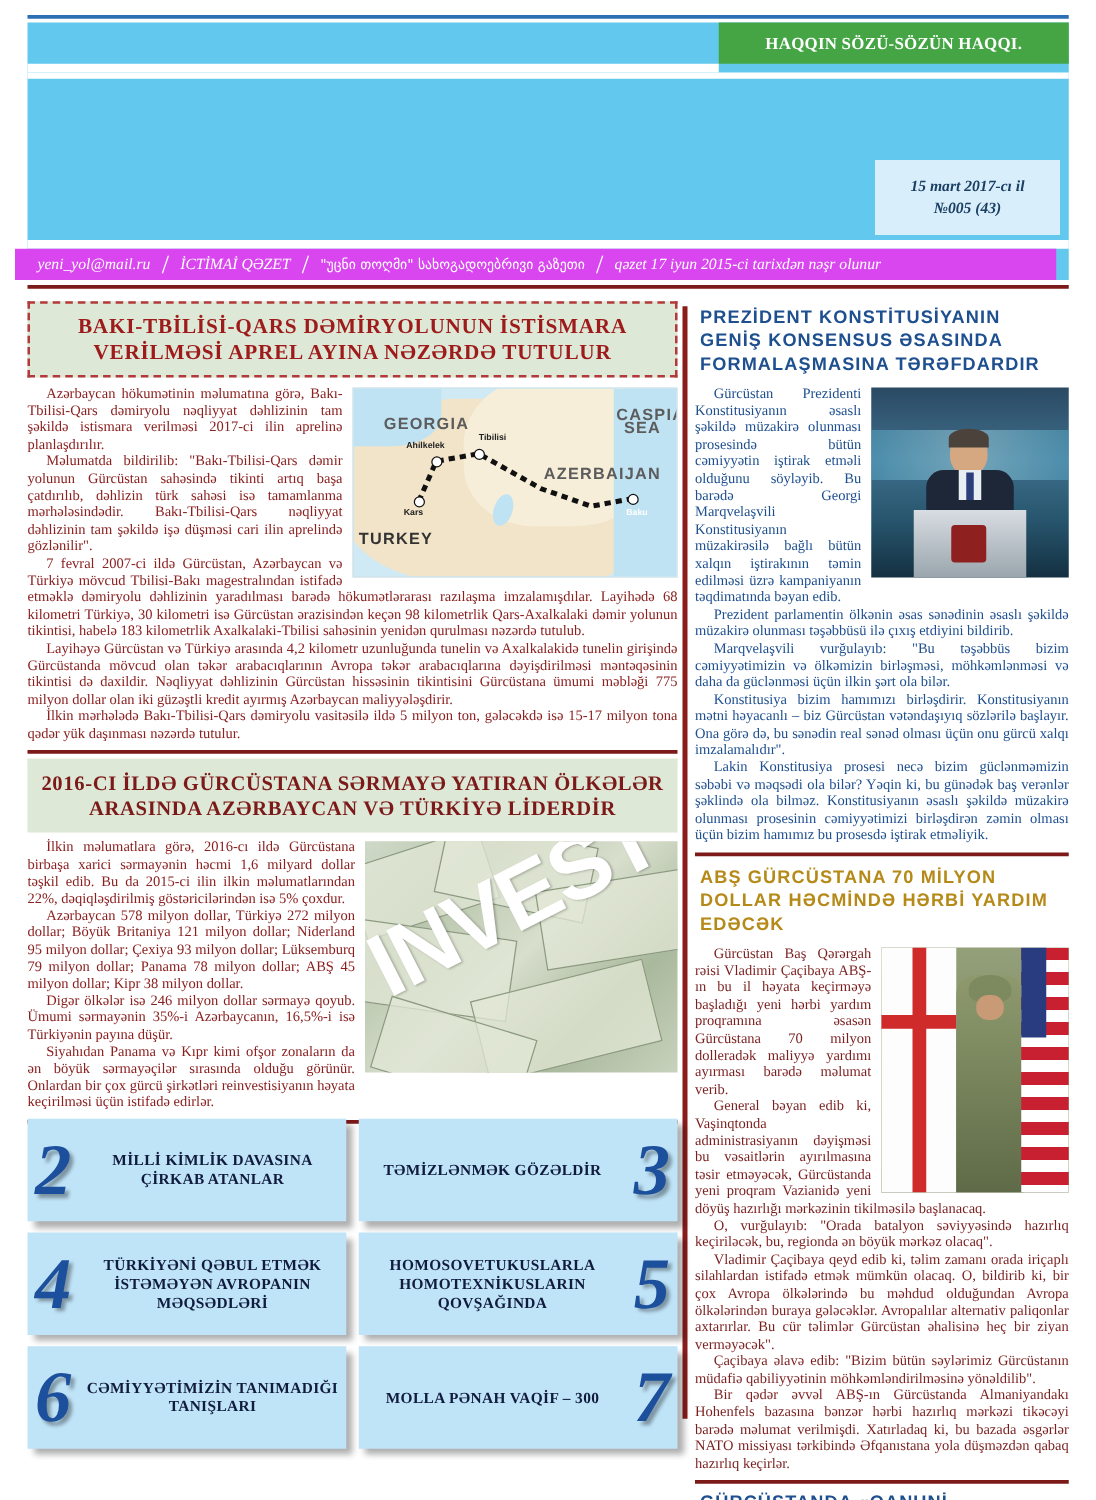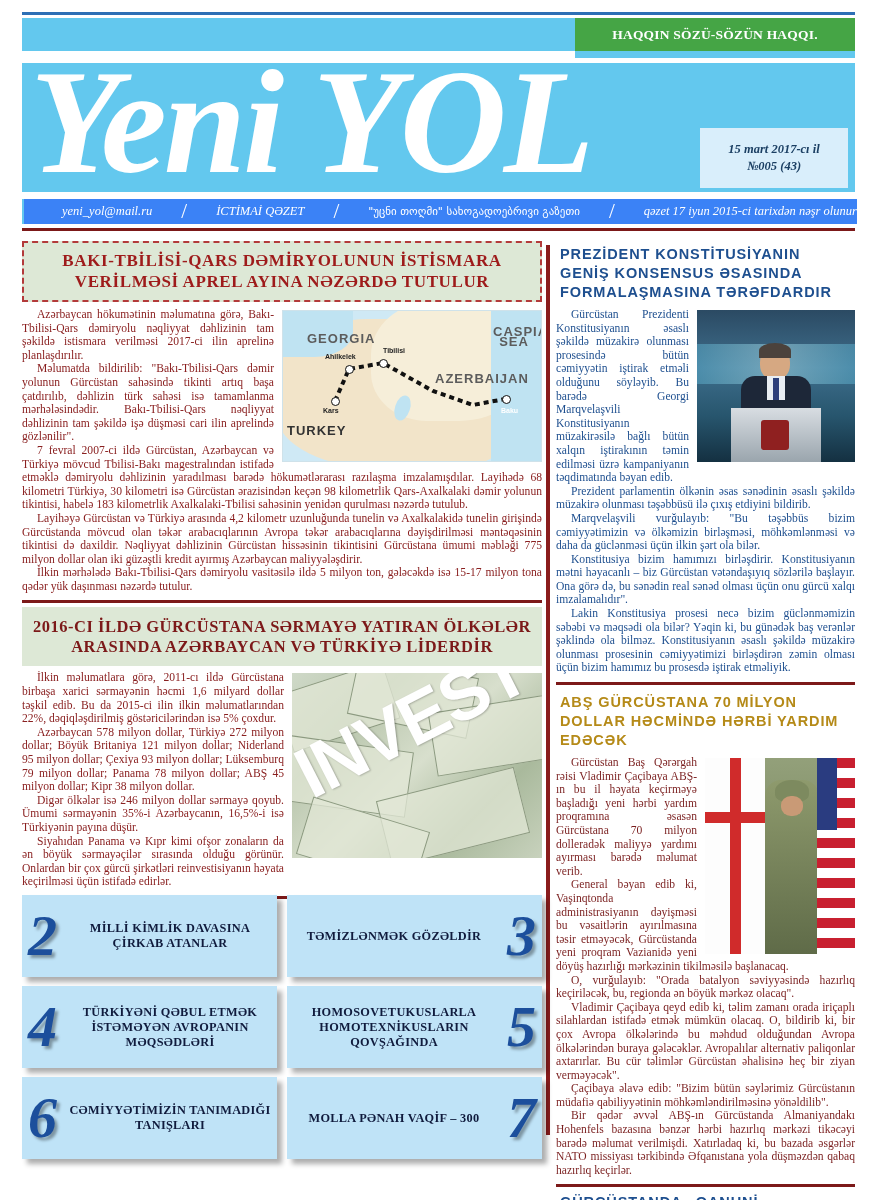--- a/index.html
+++ b/index.html
@@ -25,22 +25,22 @@
     color:#ffffff;font-family:"Liberation Serif", serif;
     font-size:148px;line-height:140px;font-weight:bold;font-style:italic;
     letter-spacing:-3px;white-space:nowrap;overflow:hidden;}
   .logo .yeni{font-style:italic;}
   .logo .yol{font-style:italic;}
   .datebox{position:absolute;left:700px;top:128px;width:148px;height:60px;
     background:#d9eefb;display:flex;flex-direction:column;align-items:center;
     justify-content:center;gap:2px;}
   .datebox div{font-style:italic;font-weight:bold;font-size:12.5px;color:#1b3f63;}
   .mh-whitegap3{position:absolute;left:22px;top:192px;width:833px;height:7px;background:#ffffff;}
-  .mh-strip{position:absolute;left:24px;top:199px;width:833px;height:25px;background:#3b82f6;
-    display:flex;align-items:center;justify-content:space-between;}
+  .mh-strip{position:absolute;left:12px;top:199px;width:833px;height:25px;background:#d946ef;
+    display:flex;align-items:center;}
   .mh-strip .cell{color:#ffffff;font-style:italic;font-size:12.5px;white-space:nowrap;
     display:flex;align-items:center;}
   .mh-strip .sep{color:#ffffff;font-size:21px;padding:0 9px;font-weight:300;}
   .mh-strip .geo{font-family:"DejaVu Sans", sans-serif;font-size:11px;font-style:normal;}
   .mh-rule-bot{position:absolute;left:22px;top:228px;width:833px;height:3px;background:#7c1919;}
 
   
   .body-wrap{position:absolute;left:0;top:241px;width:877px;height:959px;}
   .col-left{position:absolute;left:22px;top:0;width:520px;}
   .col-right{position:absolute;left:556px;top:0;width:299px;}
@@ -163,23 +163,20 @@
   <div class="masthead">
     <div class="mh-rule-top"></div>
     <div class="mh-band"></div>
 
     <div class="mh-green">
       <span>HAQQIN SÖZÜ-SÖZÜN HAQQI.</span>
     </div>
     <div class="mh-whitegap"></div>
     <div class="mh-whitegap2"></div>
 
-    <div class="logo">
-      <span class="yeni">Yeni </span><span class="yol">YOL</span>
-    </div>
 
     <div class="datebox">
       <div>15 mart 2017-cı il</div>
       <div>№005 (43)</div>
     </div>
 
     <div class="mh-whitegap3"></div>
 
     <div class="mh-strip">
       <div style="width:18px"></div>
@@ -261,21 +258,21 @@
               <div class="bill" style="left:60px;top:-8px;width:120px;height:60px;transform:rotate(12deg);"></div>
               <div class="bill" style="left:140px;top:30px;width:125px;height:62px;transform:rotate(-9deg);"></div>
               <div class="bill" style="left:-14px;top:70px;width:130px;height:64px;transform:rotate(8deg);"></div>
               <div class="bill" style="left:90px;top:110px;width:140px;height:66px;transform:rotate(-14deg);"></div>
               <div class="bill" style="left:10px;top:140px;width:120px;height:58px;transform:rotate(17deg);"></div>
               <div class="invest">INVEST</div>
             </div>
           </div>
 
           <div class="art">
-            <p>İlkin məlumatlara görə, 2011-cı ildə Gürcüstana birbaşa xarici sərmayənin həcmi 1,6 milyard dollar təşkil edib. Bu da 2015-ci ilin ilkin məlumatlarından 22%, dəqiqləşdirilmiş göstəricilərindən isə 5% çoxdur.</p>
+            <p>İlkin məlumatlara görə, 2016-cı ildə Gürcüstana birbaşa xarici sərmayənin həcmi 1,6 milyard dollar təşkil edib. Bu da 2015-ci ilin ilkin məlumatlarından 22%, dəqiqləşdirilmiş göstəricilərindən isə 5% çoxdur.</p>
             <p>Azərbaycan 578 milyon dollar, Türkiyə 272 milyon dollar; Böyük Britaniya 121 milyon dollar; Niderland 95 milyon dollar; Çexiya 93 milyon dollar; Lüksemburq 79 milyon dollar; Panama 78 milyon dollar; ABŞ 45 milyon dollar; Kipr 38 milyon dollar.</p>
             <p>Digər ölkələr isə 246 milyon dollar sərmayə qoyub. Ümumi sərmayənin 35%-i Azərbaycanın, 16,5%-i isə Türkiyənin payına düşür.</p>
             <p>Siyahıdan Panama və Kıpr kimi ofşor zonaların da ən böyük sərmayəçilər sırasında olduğu görünür. Onlardan bir çox gürcü şirkətləri reinvestisiyanın həyata keçirilməsi üçün istifadə edirlər.</p>
           </div>
         </div>
 
         <div class="r-sep"></div>
       </div>
 
     </div>

